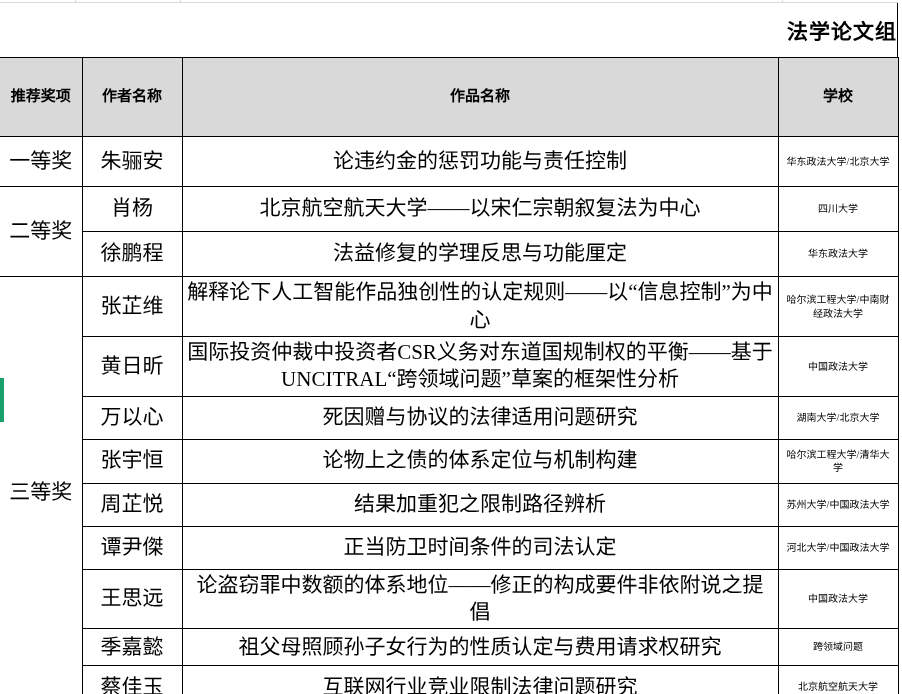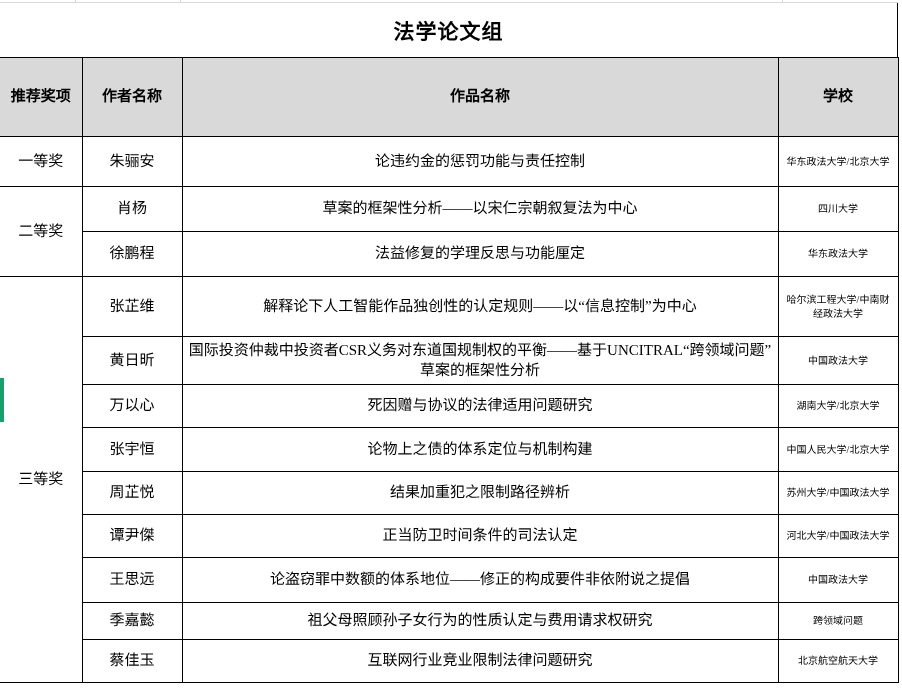--- a/index.html
+++ b/index.html
@@ -14,36 +14,36 @@
     font-family:"Liberation Serif","DejaVu Serif",serif;color:#000;
   }
   .sheet{position:absolute;top:0;left:0;width:898px;}
   
   .top-sliver{height:2px;position:relative;border-bottom:1px solid var(--gridline,#d9d9d9);}
   .top-sliver .tick{position:absolute;top:0;width:1px;height:2px;background:var(--gridline,#d9d9d9);}
   .tick.t1{left:75px;} .tick.t2{left:180px;} .tick.t3{left:782px;}
   
   .title-row{
     height:54px;box-sizing:border-box;border-right:1px solid var(--border,#000);
-    display:flex;align-items:center;justify-content:center;
+    display:flex;align-items:center;justify-content:flex-end;
   }
   .title-row span{font-weight:bold;font-size:21px;letter-spacing:1px;}
   
   table{border-collapse:collapse;width:898px;table-layout:fixed;}
   th,td{
     border:1px solid var(--border,#000);
     text-align:center;vertical-align:middle;
     padding:2px 4px;line-height:1.3;overflow:hidden;
   }
   col.c-award{width:82px;} col.c-author{width:100px;} col.c-work{width:596px;} col.c-school{width:120px;}
   thead th{
     background:var(--header-bg,#d9d9d9);
     font-weight:bold;font-size:15px;height:74px;
   }
-  td{font-size:15px;}
+  td{font-size:21px;}
   td.school{font-size:10px;line-height:1.35;}
   .no-left{border-left:none;}
   
   .green-marker{
     position:absolute;left:0;top:378px;width:4px;height:44px;
     background:var(--selection-green,#18a06b);
   }
 </style>
 </head>
 <body>
@@ -78,21 +78,21 @@
     <tbody>
       <tr style="height:50px">
         <td class="award no-left">一等奖</td>
         <td class="author">朱骊安</td>
         <td class="work">论违约金的惩罚功能与责任控制</td>
         <td class="school">华东政法大学/北京大学</td>
       </tr>
       <tr style="height:45px">
         <td class="award no-left" rowspan="2">二等奖</td>
         <td class="author">肖杨</td>
-        <td class="work">草案的框架性分析——以宋仁宗朝叙复法为中心</td>
+        <td class="work">北京航空航天大学——以宋仁宗朝叙复法为中心</td>
         <td class="school">四川大学</td>
       </tr>
       <tr style="height:45px">
         <td class="author">徐鹏程</td>
         <td class="work">法益修复的学理反思与功能厘定</td>
         <td class="school">华东政法大学</td>
       </tr>
       <tr style="height:60px">
         <td class="award no-left" rowspan="9">三等奖</td>
         <td class="author">张芷维</td>
@@ -105,21 +105,21 @@
         <td class="school">中国政法大学</td>
       </tr>
       <tr style="height:43px">
         <td class="author">万以心</td>
         <td class="work">死因赠与协议的法律适用问题研究</td>
         <td class="school">湖南大学/北京大学</td>
       </tr>
       <tr style="height:44px">
         <td class="author">张宇恒</td>
         <td class="work">论物上之债的体系定位与机制构建</td>
-        <td class="school">中国人民大学/北京大学</td>
+        <td class="school">哈尔滨工程大学/清华大学</td>
       </tr>
       <tr style="height:43px">
         <td class="author">周芷悦</td>
         <td class="work">结果加重犯之限制路径辨析</td>
         <td class="school">苏州大学/中国政法大学</td>
       </tr>
       <tr style="height:43px">
         <td class="author">谭尹傑</td>
         <td class="work">正当防卫时间条件的司法认定</td>
         <td class="school">河北大学/中国政法大学</td>

